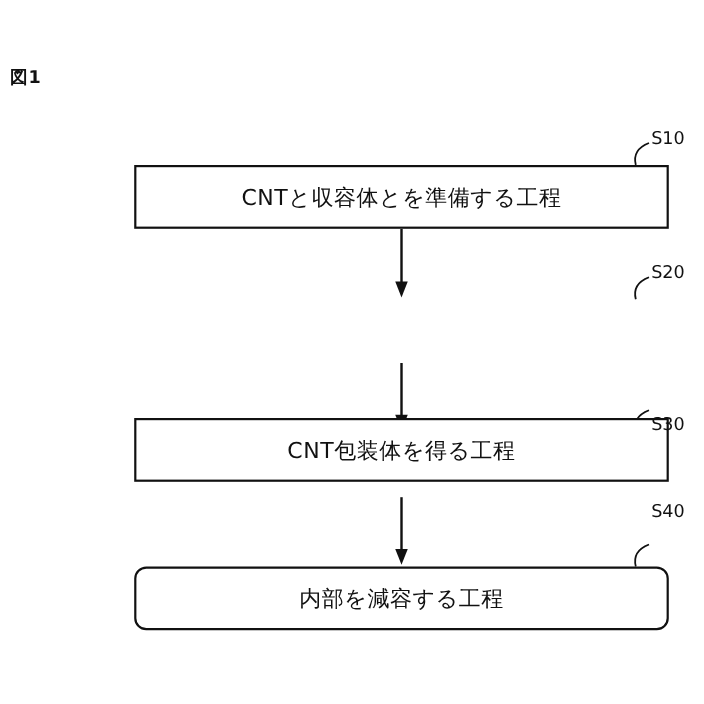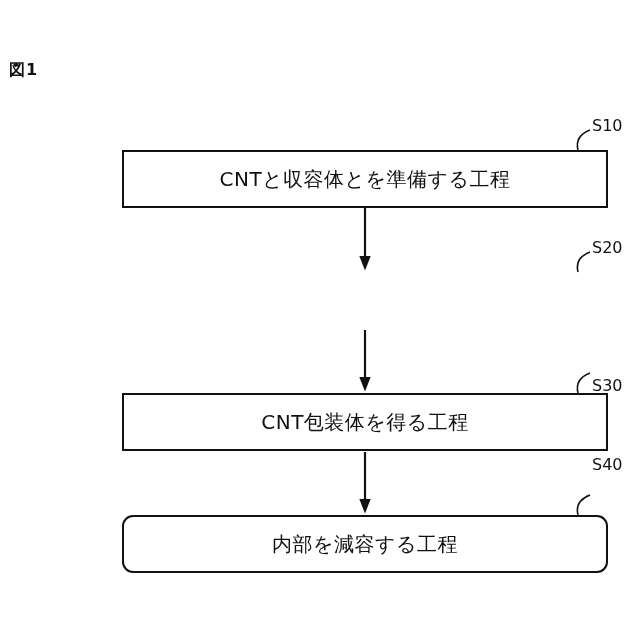--- a/index.html
+++ b/index.html
@@ -45,21 +45,21 @@
     align-items: center;
     justify-content: center;
   }
   .flow-box .box-text {
     font-size: 20px;
     letter-spacing: 0.5px;
     white-space: nowrap;
   }
   .box-1 { top: 150px; }
   .box-2 { top: 272px; }
-  .box-3 { top: 393px; }
+  .box-3 { top: 380px; }
   .box-4 { top: 515px; border-radius: 11px; }
   .step-label {
     position: absolute;
     left: 592px;
     font-size: 16px;
     line-height: 23px;
     white-space: nowrap;
   }
   .label-1 { top: 114px; }
   .label-2 { top: 236px; }

